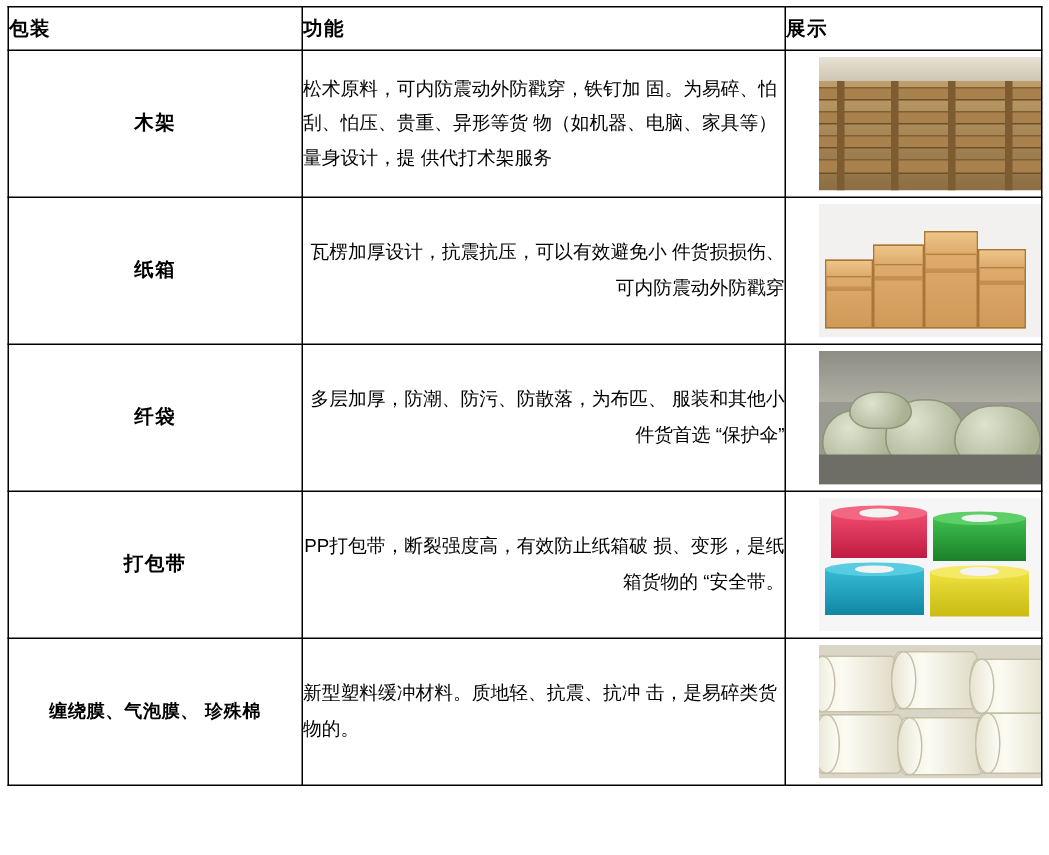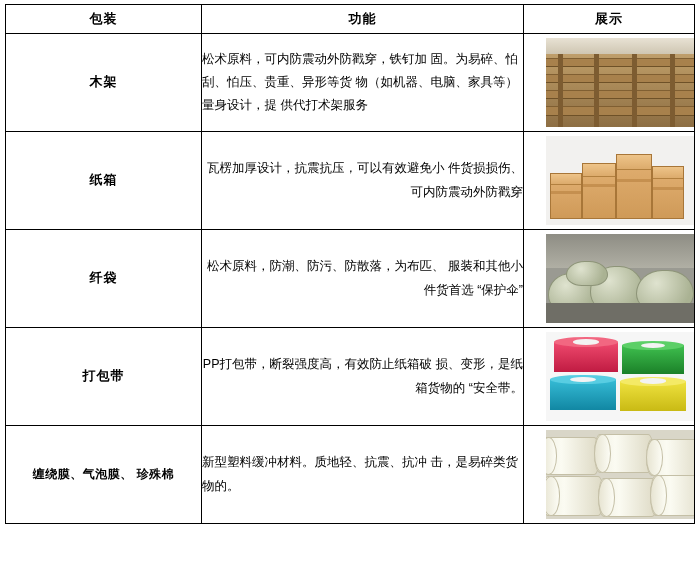--- a/index.html
+++ b/index.html
@@ -33,21 +33,21 @@
     padding: 0;
   }
   col.c1 { width: 196px; }
   col.c2 { width: 322px; }
   col.c3 { width: 171px; }
 
   thead th {
     height: 28px;
     font-size: 13px;
     font-weight: bold;
-    text-align: center;
+    text-align: left;
     letter-spacing: 1px;
   }
   td.cat {
     text-align: center;
     font-size: 13px;
     font-weight: bold;
     letter-spacing: 1px;
     line-height: 1.6;
     padding: 0 6px;
   }
@@ -243,21 +243,21 @@
                     <div class="tape"></div>
                   </div>
               </div>
             </div>
           </div>
         </td>
       </tr>
 
       <tr>
         <td class="cat">纤袋</td>
-        <td class="func mid">松术原料，防潮、防污、防散落，为布匹、 服装和其他小件货首选 “保护伞”</td>
+        <td class="func mid">多层加厚，防潮、防污、防散落，为布匹、 服装和其他小件货首选 “保护伞”</td>
         <td class="demo">
           <div class="demo-box">
             <div class="img-holder">
               <div class="img-bags">
                 <div class="bag" style="left:2px;  top:44%; width:48px; height:42%;"></div>
                 <div class="bag" style="left:44px; top:36%; width:52px; height:50%;"></div>
                 <div class="bag" style="left:90px; top:40%; width:56px; height:46%;"></div>
                 <div class="bag" style="left:20px; top:30%; width:40px; height:26%;"></div>
               </div>
             </div>

